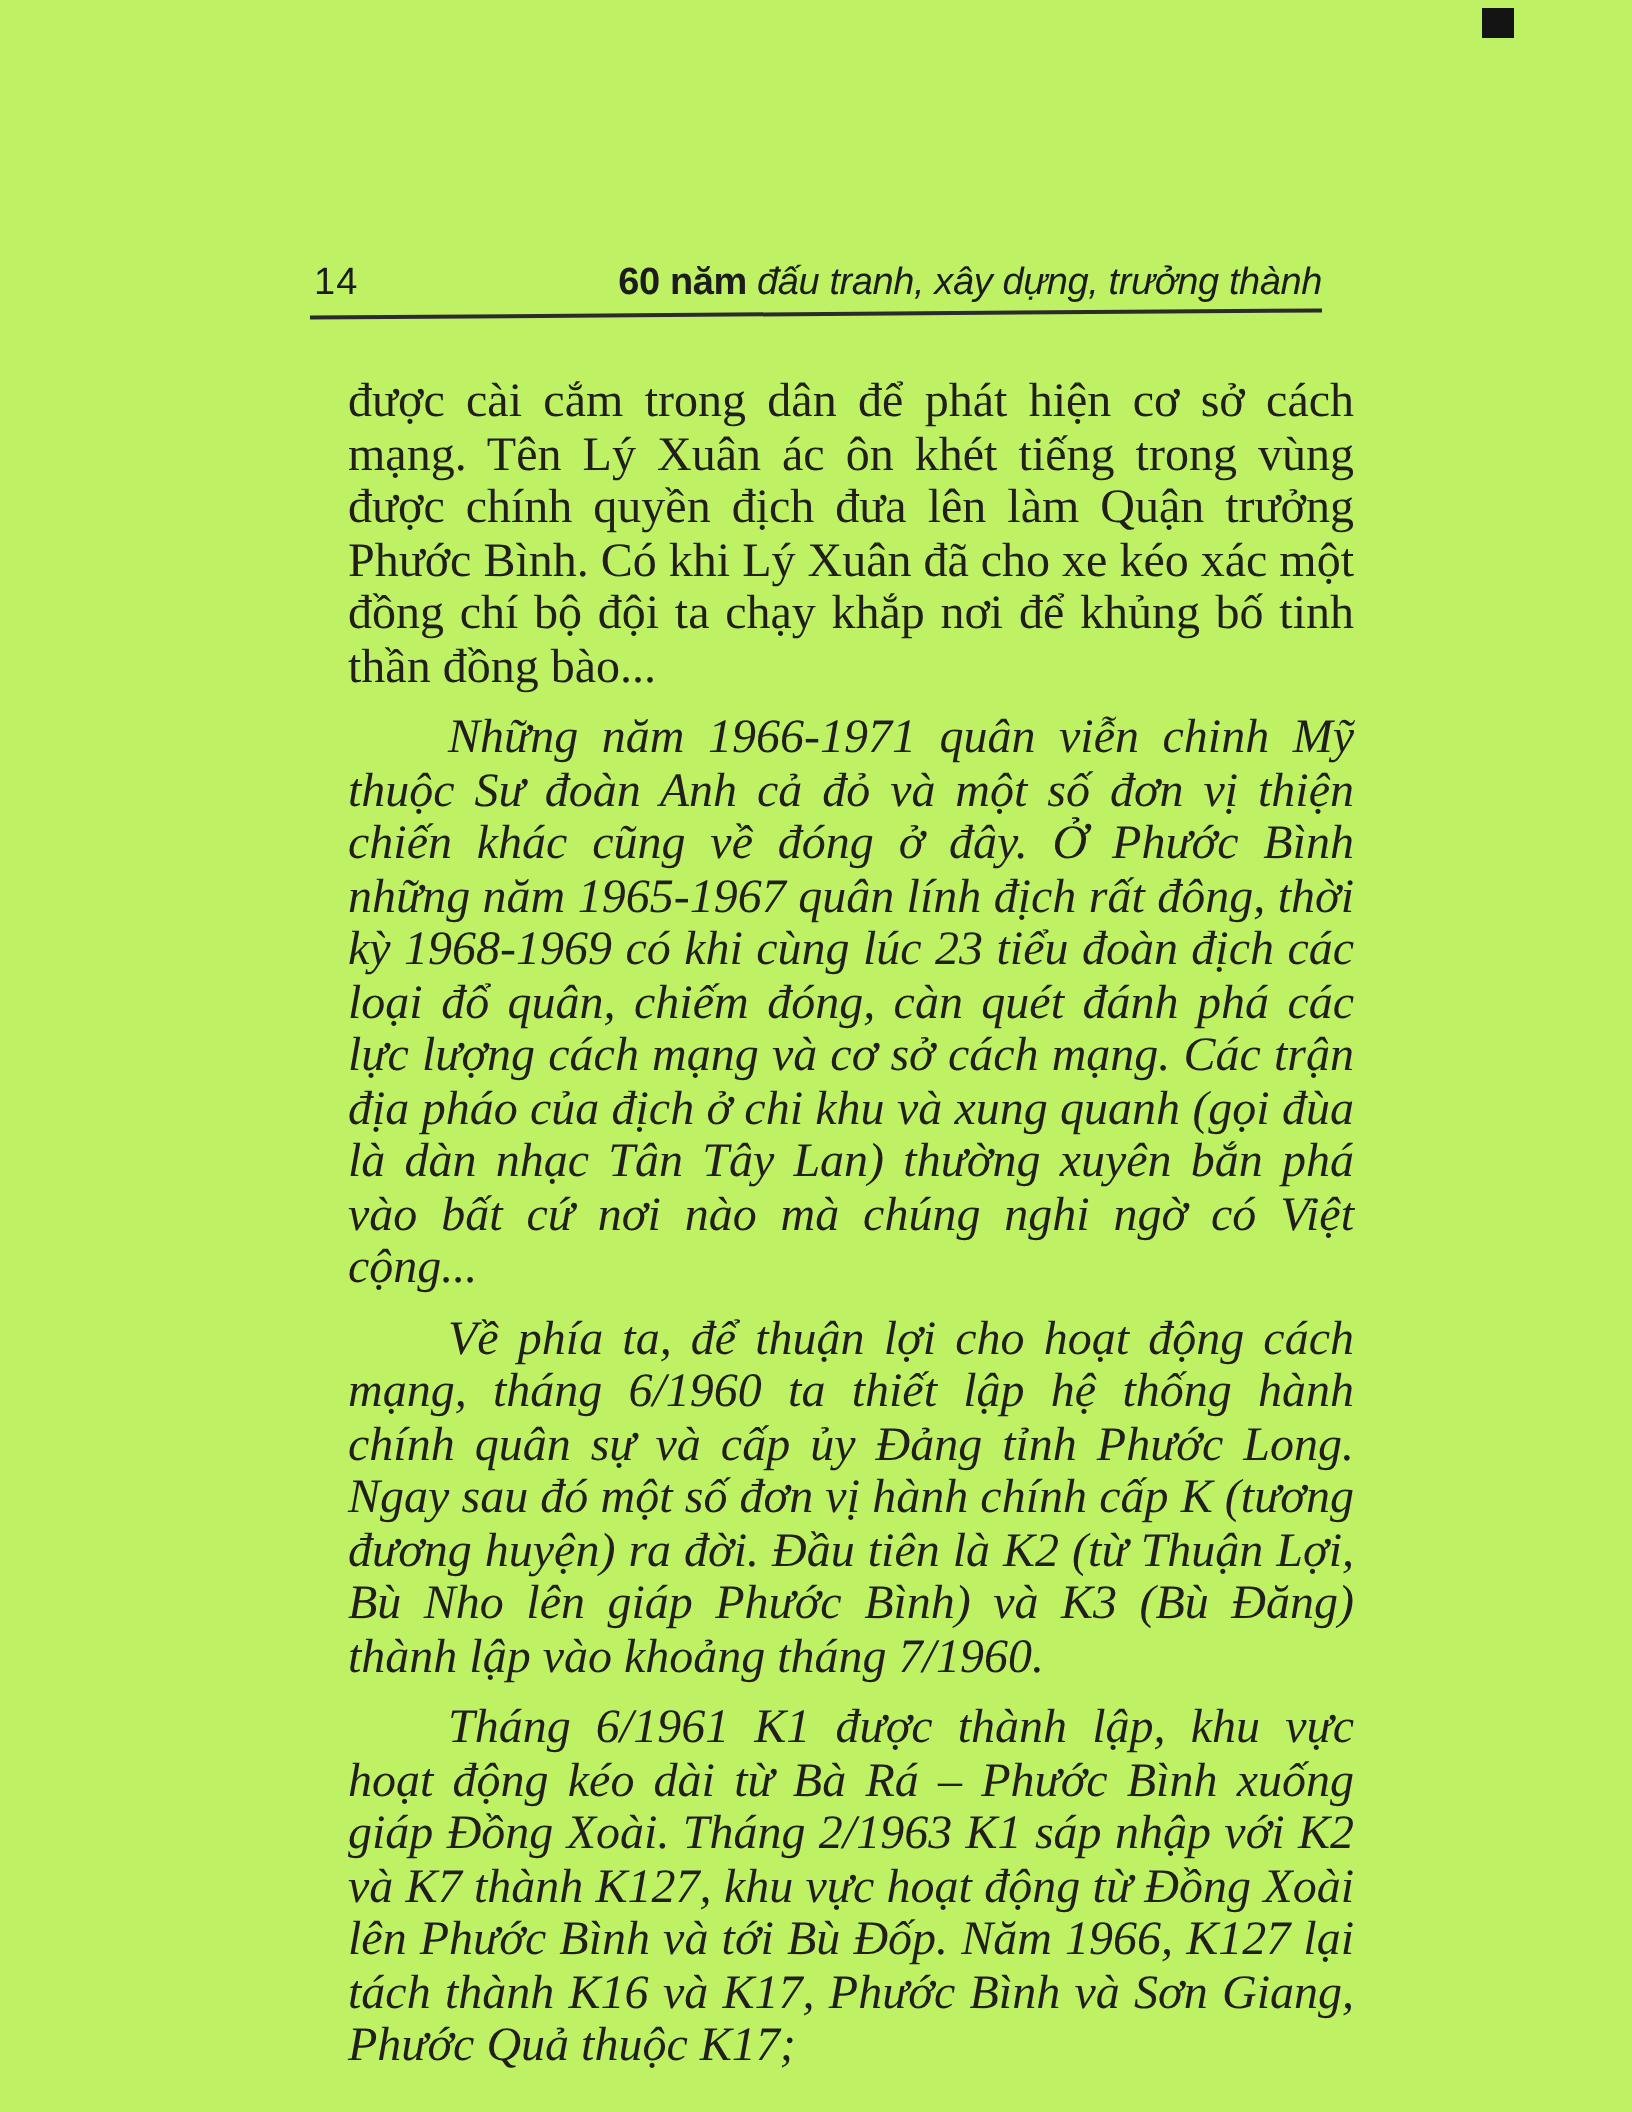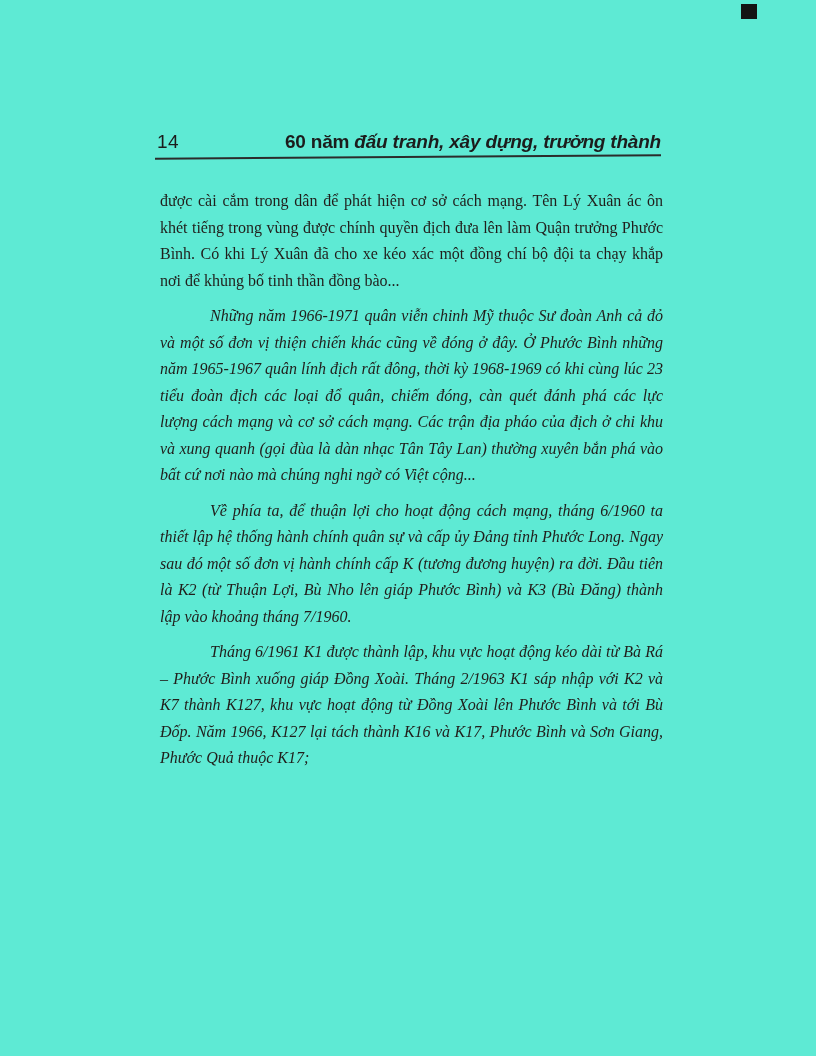--- a/index.html
+++ b/index.html
@@ -10,21 +10,21 @@
     width: 816px;
     height: 1056px;
     background: #fcfbf6;
     overflow: hidden;
     font-family: "Liberation Serif", "DejaVu Serif", serif;
   }
   .page {
     position: relative;
     width: 816px;
     height: 1056px;
-    background: #5eead4;
+    background: #bef264;
   }
   .scan-mark {
     position: absolute;
     left: 741px;
     top: 4px;
     width: 16px;
     height: 15px;
     background: #141414;
   }
   .header {
@@ -46,39 +46,39 @@
   }
   .running-title {
     letter-spacing: -0.2px;
   }
   .running-title .rt-bold {
     font-weight: 700;
     font-style: normal;
   }
   .running-title .rt-italic {
     font-style: italic;
-    font-weight: 700;
+    font-weight: 400;
     margin-top: 48px;
   }
   .header-rule {
     position: absolute;
     left: 155px;
     top: 156px;
     width: 506px;
     height: 2px;
     background: #2b2b2b;
     transform: rotate(-0.4deg);
     transform-origin: 50% 50%;
   }
   .body-text {
     position: absolute;
-    left: 160px;
+    left: 174px;
     top: 188px;
     width: 503px;
-    font-size: 16px;
+    font-size: 24px;
     line-height: 26.5px;
     text-align: justify;
     color: #211e1b;
   }
   .para {
     margin: 0 0 9px 0;
     padding: 0;
   }
   .para.indent {
     text-indent: 50px;

